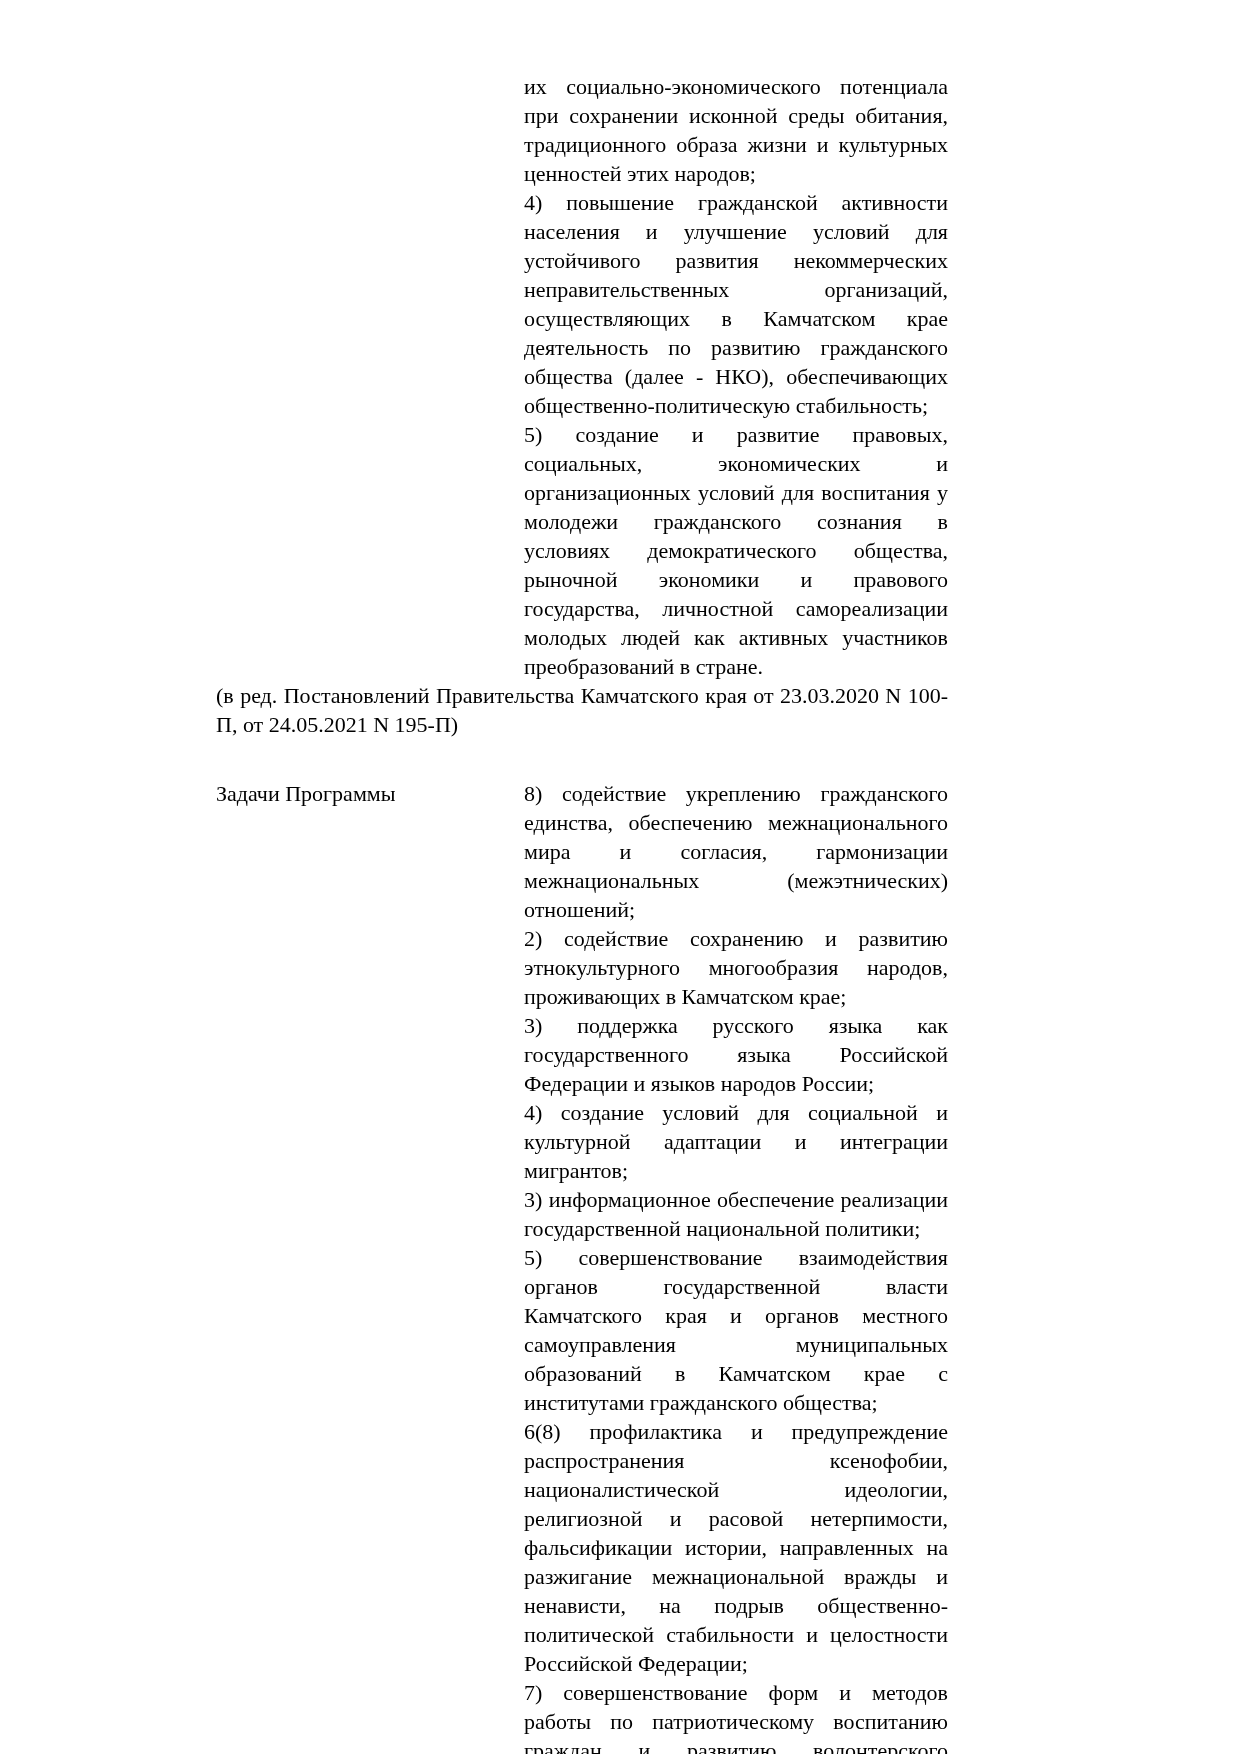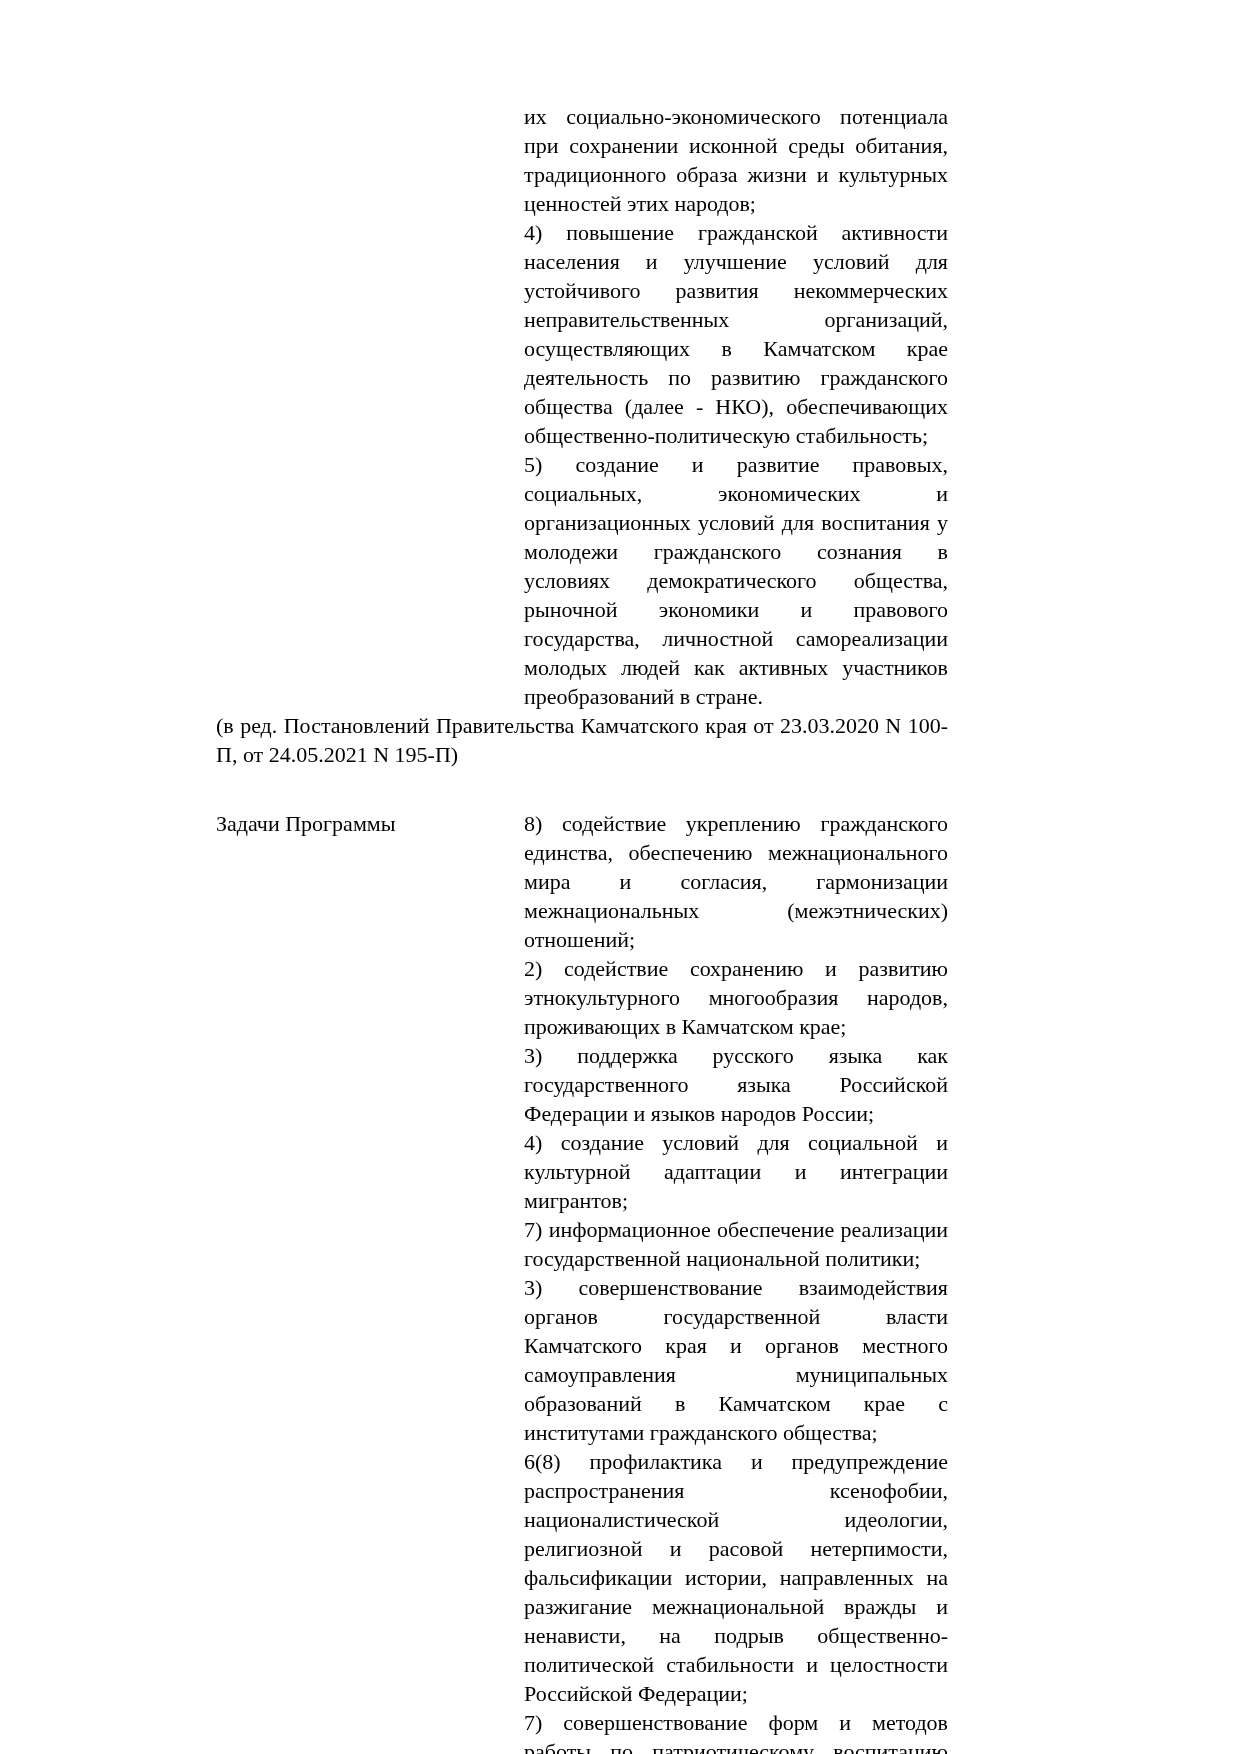--- a/index.html
+++ b/index.html
@@ -12,21 +12,21 @@
     position: relative;
     box-sizing: border-box;
     width: 1040px;
     height: 1754px;
     margin: 0 auto;
     background: #ffffff;
     color: #000000;
     font-family: "Liberation Serif", "DejaVu Serif", serif;
     font-size: 22px;
     line-height: 29px;
-    padding: 102px 192px 0 116px;
+    padding: 72px 192px 0 116px;
     overflow: hidden;
   }
   .para {
     margin: 0;
     text-align: justify;
     text-justify: inter-word;
   }
   .indent-block {
     margin-left: 308px;
   }
@@ -66,21 +66,21 @@
 
   <section class="tasks-row">
     <div class="label-col">
       <p class="para">Задачи Программы</p>
     </div>
     <div class="text-col">
       <p class="para">8) содействие укреплению гражданского единства, обеспечению межнационального мира и согласия, гармонизации межнациональных (межэтнических) отношений;</p>
       <p class="para">2) содействие сохранению и развитию этнокультурного многообразия народов, проживающих в Камчатском крае;</p>
       <p class="para">3) поддержка русского языка как государственного языка Российской Федерации и языков народов России;</p>
       <p class="para">4) создание условий для социальной и культурной адаптации и интеграции мигрантов;</p>
-      <p class="para">7) информационное обеспечение реализации государственной национальной политики;</p>
-      <p class="para">3) совершенствование взаимодействия органов государственной власти Камчатского края и органов местного самоуправления муниципальных образований в Камчатском крае с институтами гражданского общества;</p>
+      <p class="para">3) информационное обеспечение реализации государственной национальной политики;</p>
+      <p class="para">5) совершенствование взаимодействия органов государственной власти Камчатского края и органов местного самоуправления муниципальных образований в Камчатском крае с институтами гражданского общества;</p>
       <p class="para">6(8) профилактика и предупреждение распространения ксенофобии, националистической идеологии, религиозной и расовой нетерпимости, фальсификации истории, направленных на разжигание межнациональной вражды и ненависти, на подрыв общественно-политической стабильности и целостности Российской Федерации;</p>
       <p class="para">7) совершенствование форм и методов работы по патриотическому воспитанию граждан и развитию волонтерского движения;</p>
       <p class="para justify-last">2) развитие и совершенствование информационного и</p>
     </div>
   </section>
 
 </div>
 
 </body></html>

